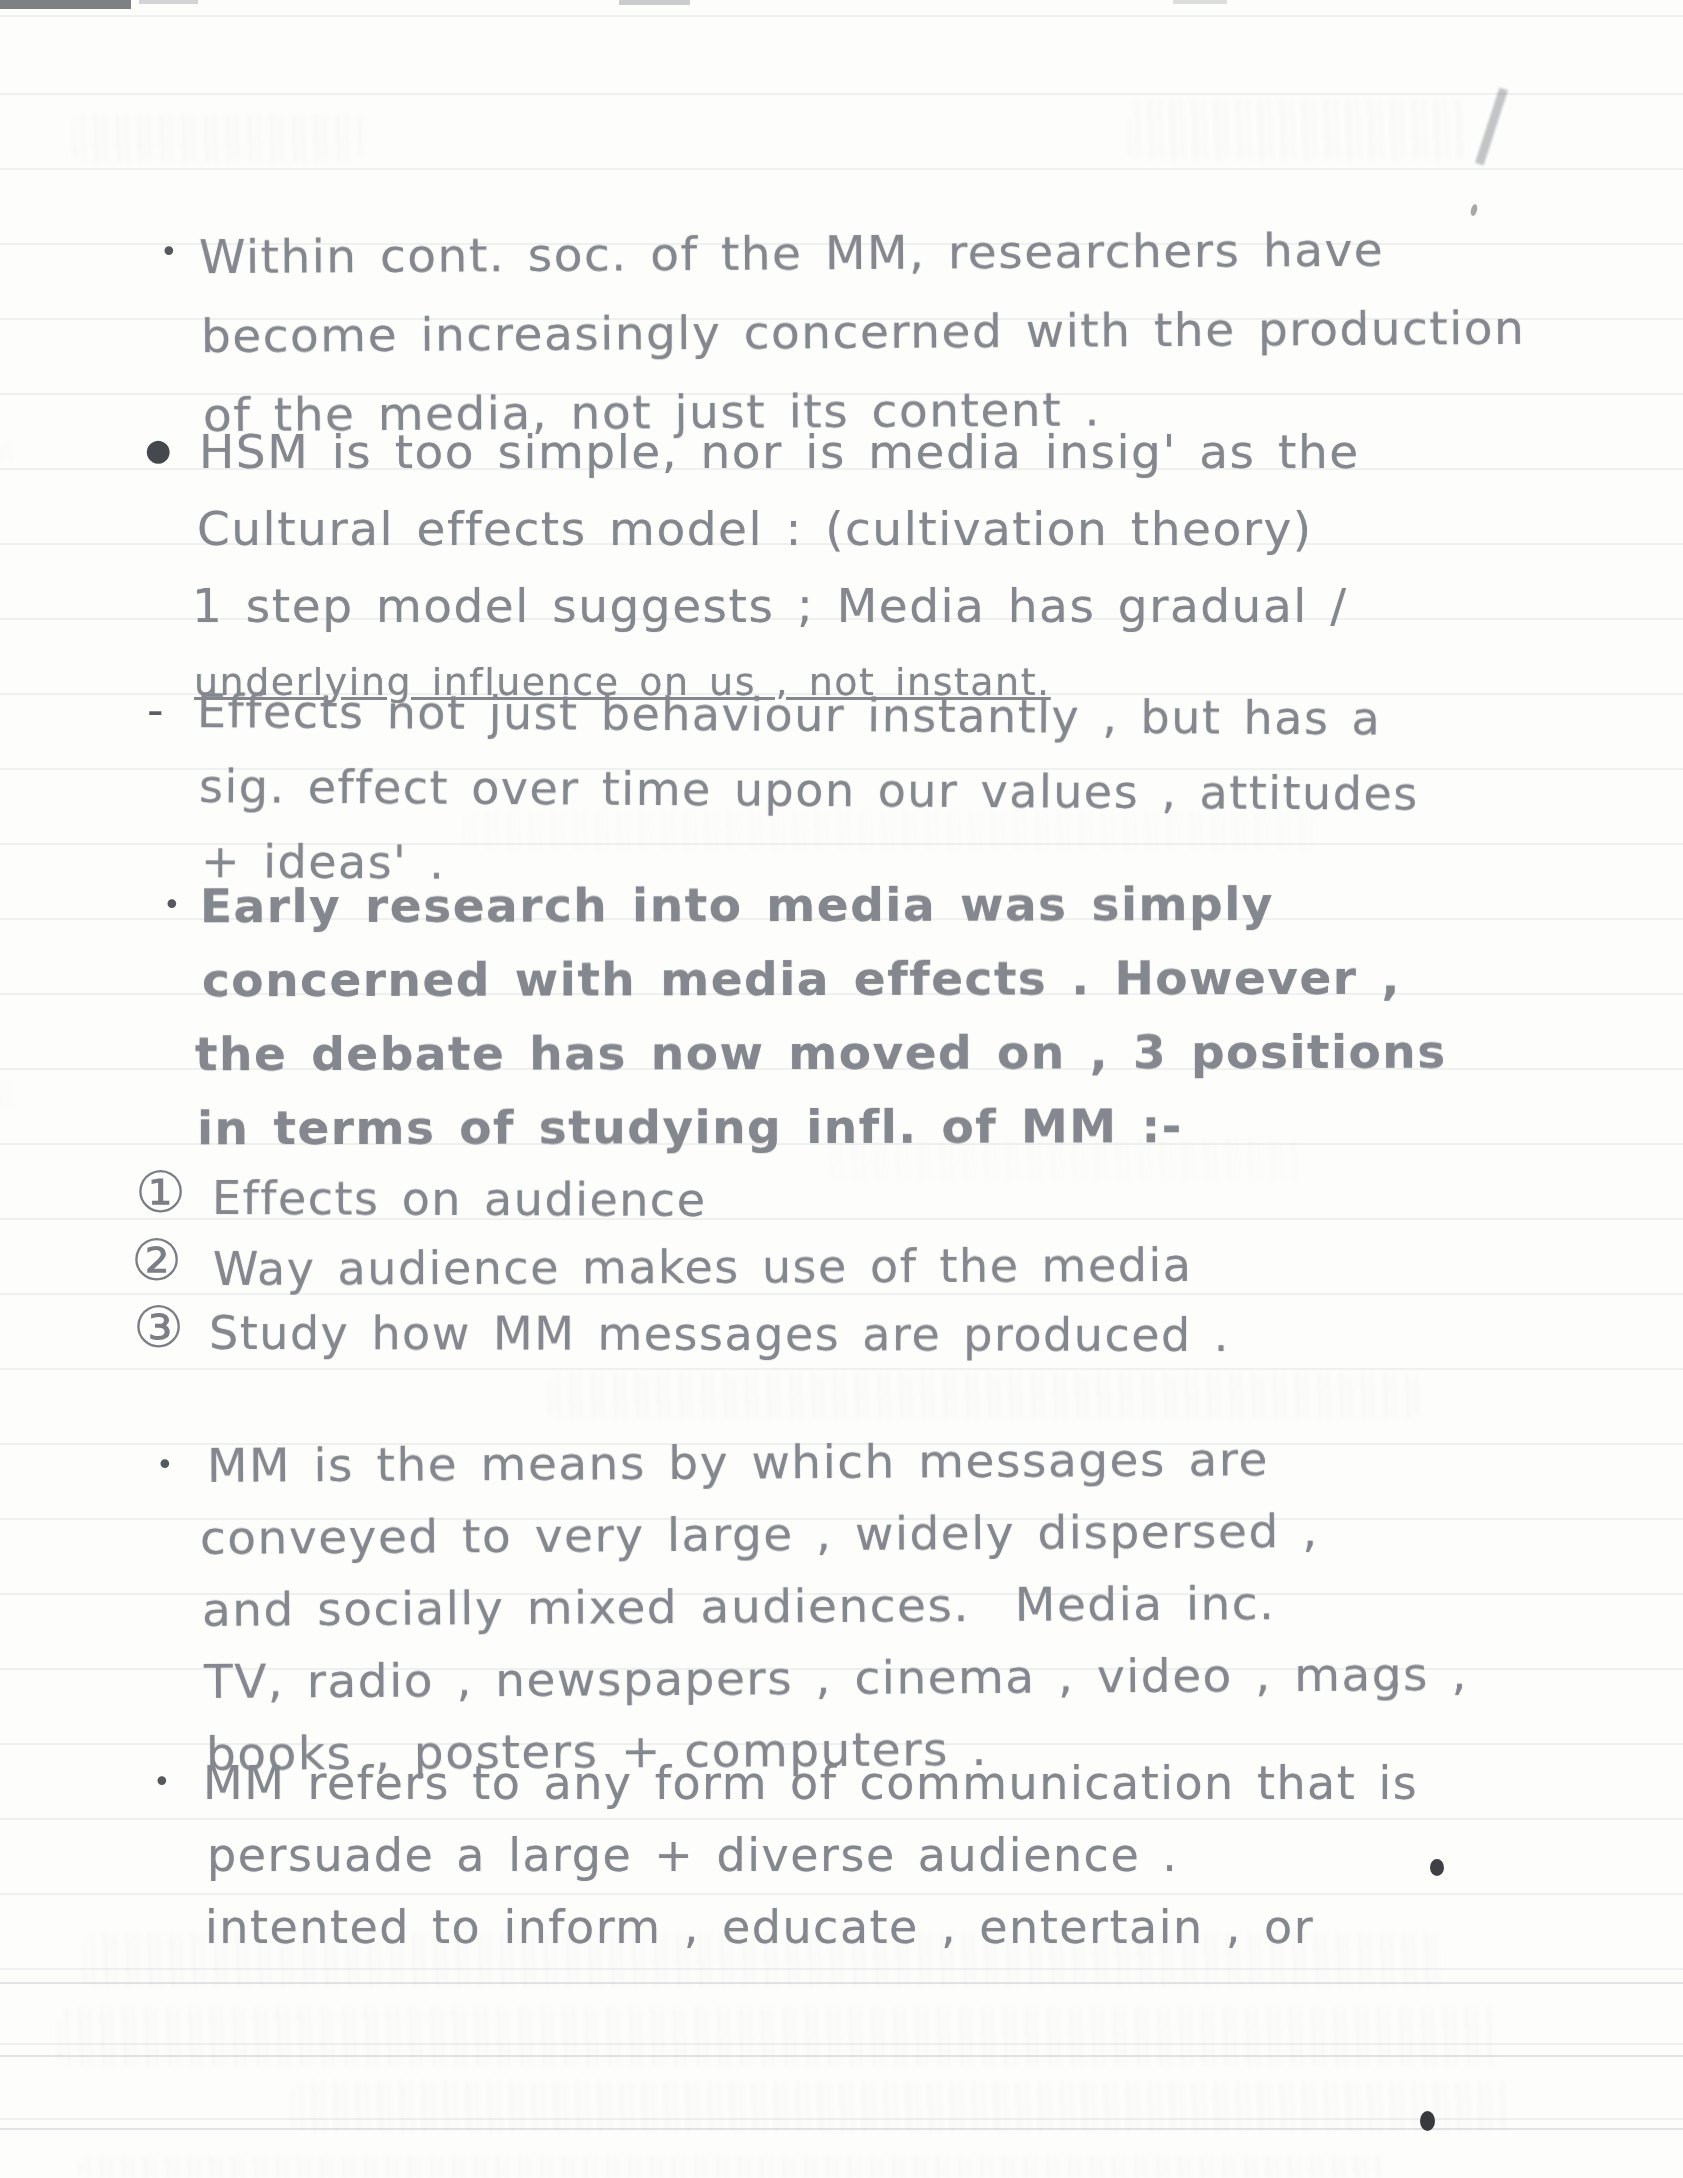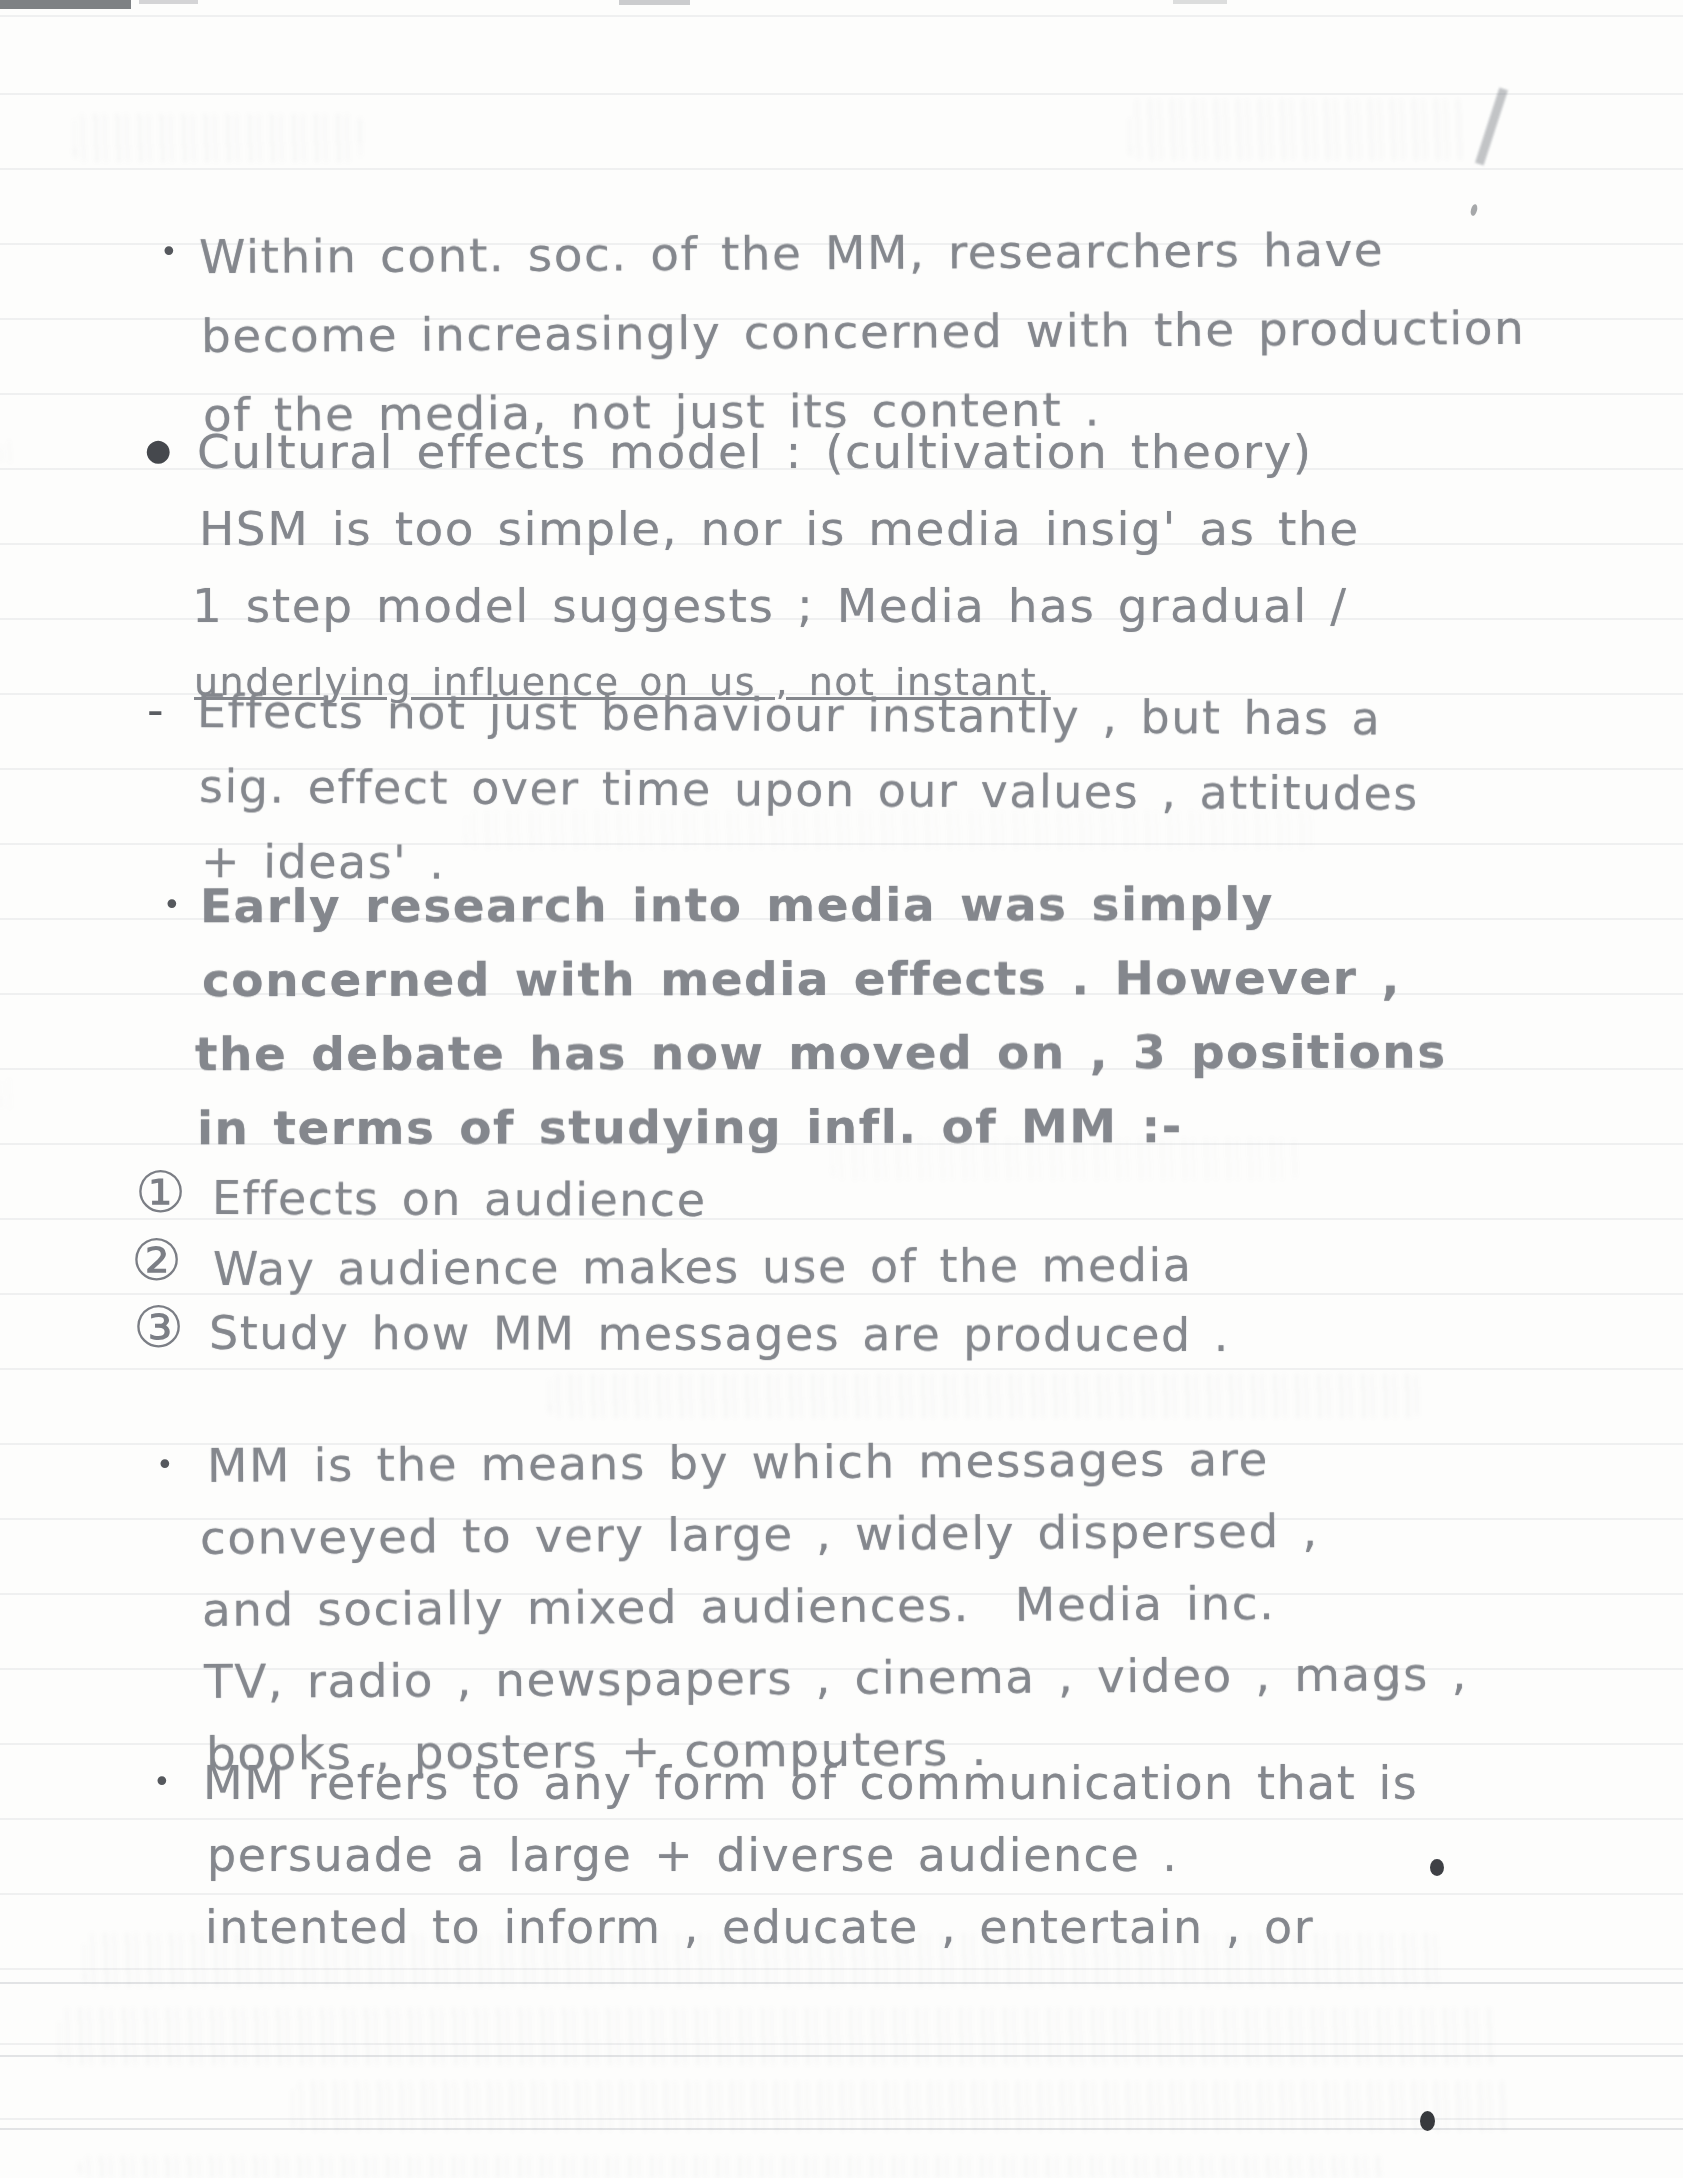--- a/index.html
+++ b/index.html
@@ -97,22 +97,22 @@
         <span class="marker m-dot" style="left: 160px; top: 18px;">•</span>
         <div class="lines" style="left: 203px;">
           <div class="hw-line" style="font-size: 47px; height: 79px; line-height: 73px; transform: rotate(-0.36deg) translateX(-4px);">Within cont. soc. of the MM, researchers have</div>
           <div class="hw-line" style="font-size: 47px; height: 79px; line-height: 73px; transform: rotate(-0.36deg) translateX(-2px);">become increasingly concerned with the production</div>
           <div class="hw-line" style="font-size: 47px; height: 79px; line-height: 73px; transform: rotate(-0.36deg) translateX(0px);">of the media, not just its content .</div>
         </div>
       </div>
       <div class="note" style="top: 416px;">
         <span class="marker m-fisheye" style="left: 145px; top: 16px;">●</span>
         <div class="lines" style="left: 196px;">
+          <div class="hw-line" style="font-size: 47px; height: 77px; line-height: 71px; transform: rotate(0deg) translateX(3px);">HSM is too simple, nor is media insig' as the</div>
           <div class="hw-line" style="font-size: 47px; height: 77px; line-height: 71px; transform: rotate(0deg) translateX(1px);">Cultural effects model : (cultivation theory)</div>
-          <div class="hw-line" style="font-size: 47px; height: 77px; line-height: 71px; transform: rotate(0deg) translateX(3px);">HSM is too simple, nor is media insig' as the</div>
           <div class="hw-line" style="font-size: 47px; height: 77px; line-height: 71px; transform: rotate(0deg) translateX(-4px);">1 step model suggests ; Media has gradual /</div>
           <div class="hw-line" style="font-size: 38px; height: 77px; line-height: 71px; transform: rotate(0deg) translateX(-2px); text-decoration: underline;">underlying influence on us , not instant.</div>
         </div>
       </div>
       <div class="note" style="top: 681px;">
         <span class="marker m-dash" style="left: 147px; top: 2px;">-</span>
         <div class="lines" style="left: 200px;">
           <div class="hw-line" style="font-size: 46px; height: 75px; line-height: 69px; transform: rotate(0.36deg) translateX(-3px);">Effects not just behaviour instantly , but has a</div>
           <div class="hw-line" style="font-size: 46px; height: 75px; line-height: 69px; transform: rotate(0.36deg) translateX(-1px);">sig. effect over time upon our values , attitudes</div>
           <div class="hw-line" style="font-size: 46px; height: 75px; line-height: 69px; transform: rotate(0.36deg) translateX(1px);">+ ideas' .</div>

